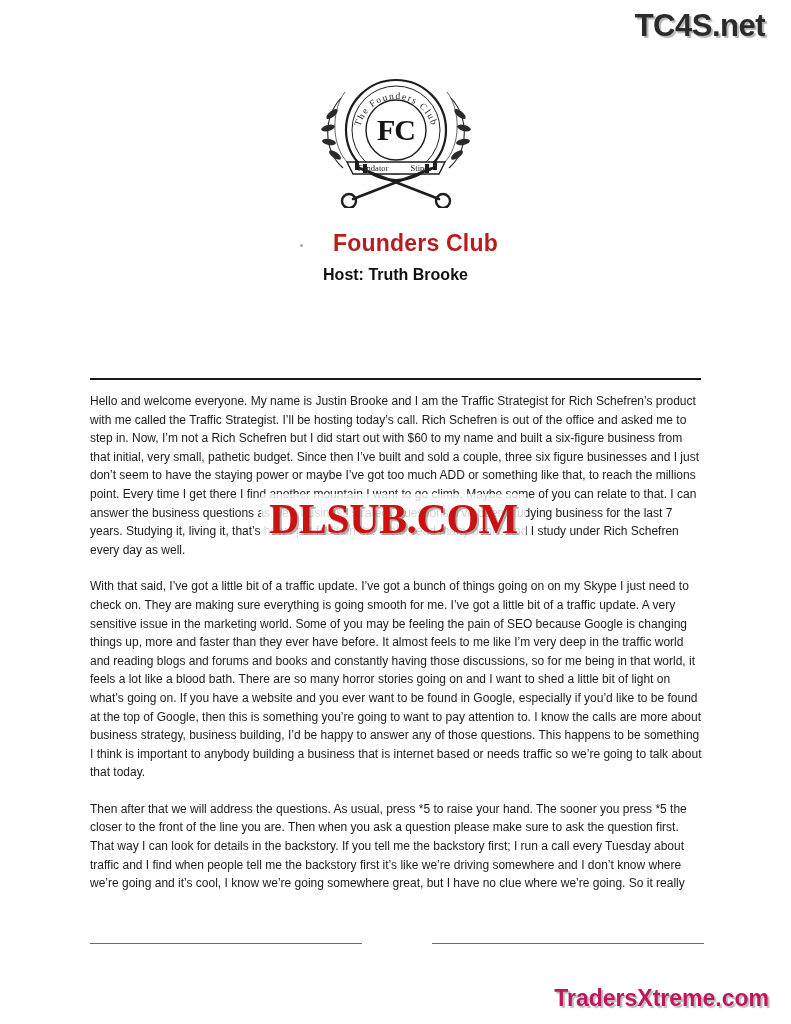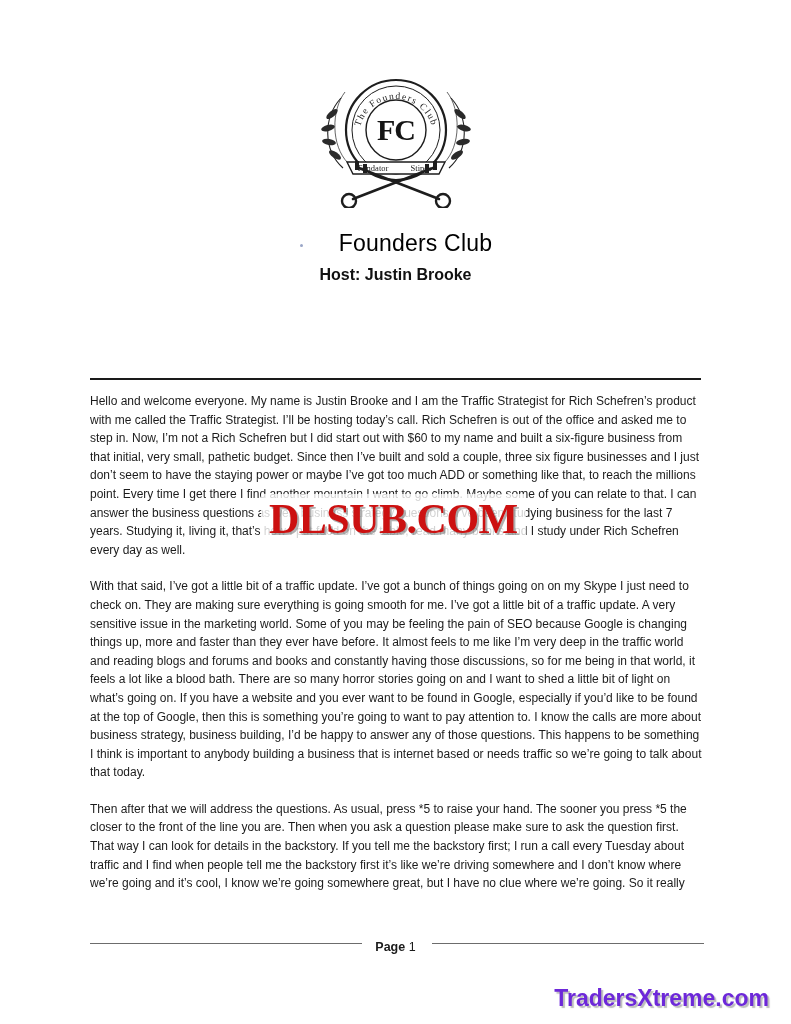--- a/index.html
+++ b/index.html
@@ -54,23 +54,23 @@
   
   .titles {
     position: absolute;
     top: 228px;
     left: 0;
     width: 791px;
     text-align: center;
   }
   .title-line1, .title-line2 {
     font-family: "Liberation Sans", sans-serif;
-    font-weight: normal;
+    font-weight: bold;
     font-size: 23px;
-    color: #000000;
+    color: #b91c1c;
     line-height: 30px;
     letter-spacing: 0.2px;
     padding-left: 40px;
   }
   .title-line3 {
     font-family: "Liberation Serif", serif;
     font-weight: bold;
     font-size: 27px;
     color: #111;
     line-height: 34px;
@@ -163,29 +163,30 @@
   .footer-page b { font-weight: bold; }
   .footer-page .num { font-weight: normal; }
 
   .bottom-watermark {
     position: absolute;
     bottom: 12px;
     right: 22px;
     font-family: "Liberation Sans", sans-serif;
     font-weight: bold;
     font-size: 23px;
-    color: #6d28d9;
+    color: #be185d;
     text-shadow: 2px 2px 1px rgba(120,120,120,0.5);
   }
 </style>
 </head>
 <body>
 
 <div class="page">
 
+  <div class="top-watermark">TC4S.net</div>
 
   <div class="logo-wrap">
     <div class="logo">
       <svg width="190" height="150" viewBox="0 0 190 150" xmlns="http://www.w3.org/2000/svg">
 
         <g stroke="#222" fill="none" stroke-width="1.1">
           <path d="M40 40 C 22 60, 22 92, 42 110"></path>
           <path d="M150 40 C 168 60, 168 92, 148 110"></path>
           <path d="M44 34 C 30 52, 30 88, 47 105" stroke-width="0.7"></path>
           <path d="M146 34 C 160 52, 160 88, 143 105" stroke-width="0.7"></path>
@@ -232,34 +233,31 @@
           <rect x="62" y="106" width="4" height="9"></rect>
           <rect x="54" y="103" width="4" height="9"></rect>
         </g>
       </svg>
     </div>
   </div>
 
   <div class="titles">
     <div class="tiny-dot"></div>
     <div class="title-line1">Founders Club</div>
-    <div class="title-host">Host:  Justin Brooke</div>
+    <div class="title-host">Host:  Truth Brooke</div>
   </div>
 
   <div class="hr-top"></div>
 
   <div class="body-text">
     <p>Hello and welcome everyone. My name is Justin Brooke and I am the Traffic Strategist for Rich Schefren’s product with me called the Traffic Strategist. I’ll be hosting today’s call.  Rich Schefren is out of the office and asked me to step in.  Now, I’m not a Rich Schefren but I did start out with $60 to my name and built a six-figure business from that initial, very small, pathetic budget.  Since then I’ve built and sold a couple, three six figure businesses and I just don’t seem to have the staying power or maybe I’ve got too much ADD or something like that, to reach the millions point.  Every time I get there I find another mountain I want to go climb.  Maybe some of you can relate to that.  I can answer the business questions as well, business strategy questions.  I’ve been studying business for the last 7 years.   Studying it, living it, that’s how I put food on the table, read many books and I study under Rich Schefren every day as well.</p>
     <p>With that said, I’ve got a little bit of a traffic update.  I’ve got a bunch of things going on on my Skype I just need to check on.  They are making sure everything is going smooth for me.  I’ve got a little bit of a traffic update.  A very sensitive issue in the marketing world.  Some of you may be feeling the pain of SEO because Google is changing things up, more and faster than they ever have before.  It almost feels to me like I’m very deep in the traffic world and reading blogs and forums and books and constantly having those discussions, so for me being in that world, it feels a lot like a blood bath.  There are so many horror stories going on and I want to shed a little bit of light on what’s going on.  If you have a website and you ever want to be found in Google, especially if you’d like to be found at the top of Google, then this is something you’re going to want to pay attention to.  I know the calls are more about business strategy, business building, I’d be happy to answer any of those questions.  This happens to be something I think is important to anybody building a business that is internet based or needs traffic so we’re going to talk about that today.</p>
     <p>Then after that we will address the questions.  As usual, press *5 to raise your hand.  The sooner you press *5 the closer to the front of the line you are.  Then when you ask a question please make sure to ask the question first.  That way I can look for details in the backstory.  If you tell me the backstory first; I run a call every Tuesday about traffic and I find when people tell me the backstory first it’s like we’re driving somewhere and I don’t know where we’re going and it’s cool, I know we’re going somewhere great, but I have no clue where we’re going.  So it really</p>
   </div>
 
   <div class="center-watermark">DLSUB.COM</div>
 
   <div class="footer-rule-left"></div>
   <div class="footer-rule-right"></div>
-  <div class="footer-page">
-    <b>Page</b><span>&nbsp;</span><span class="num">1</span>
-  </div>
 
   <div class="bottom-watermark">TradersXtreme.com</div>
 
 </div>
 
 </body></html>

